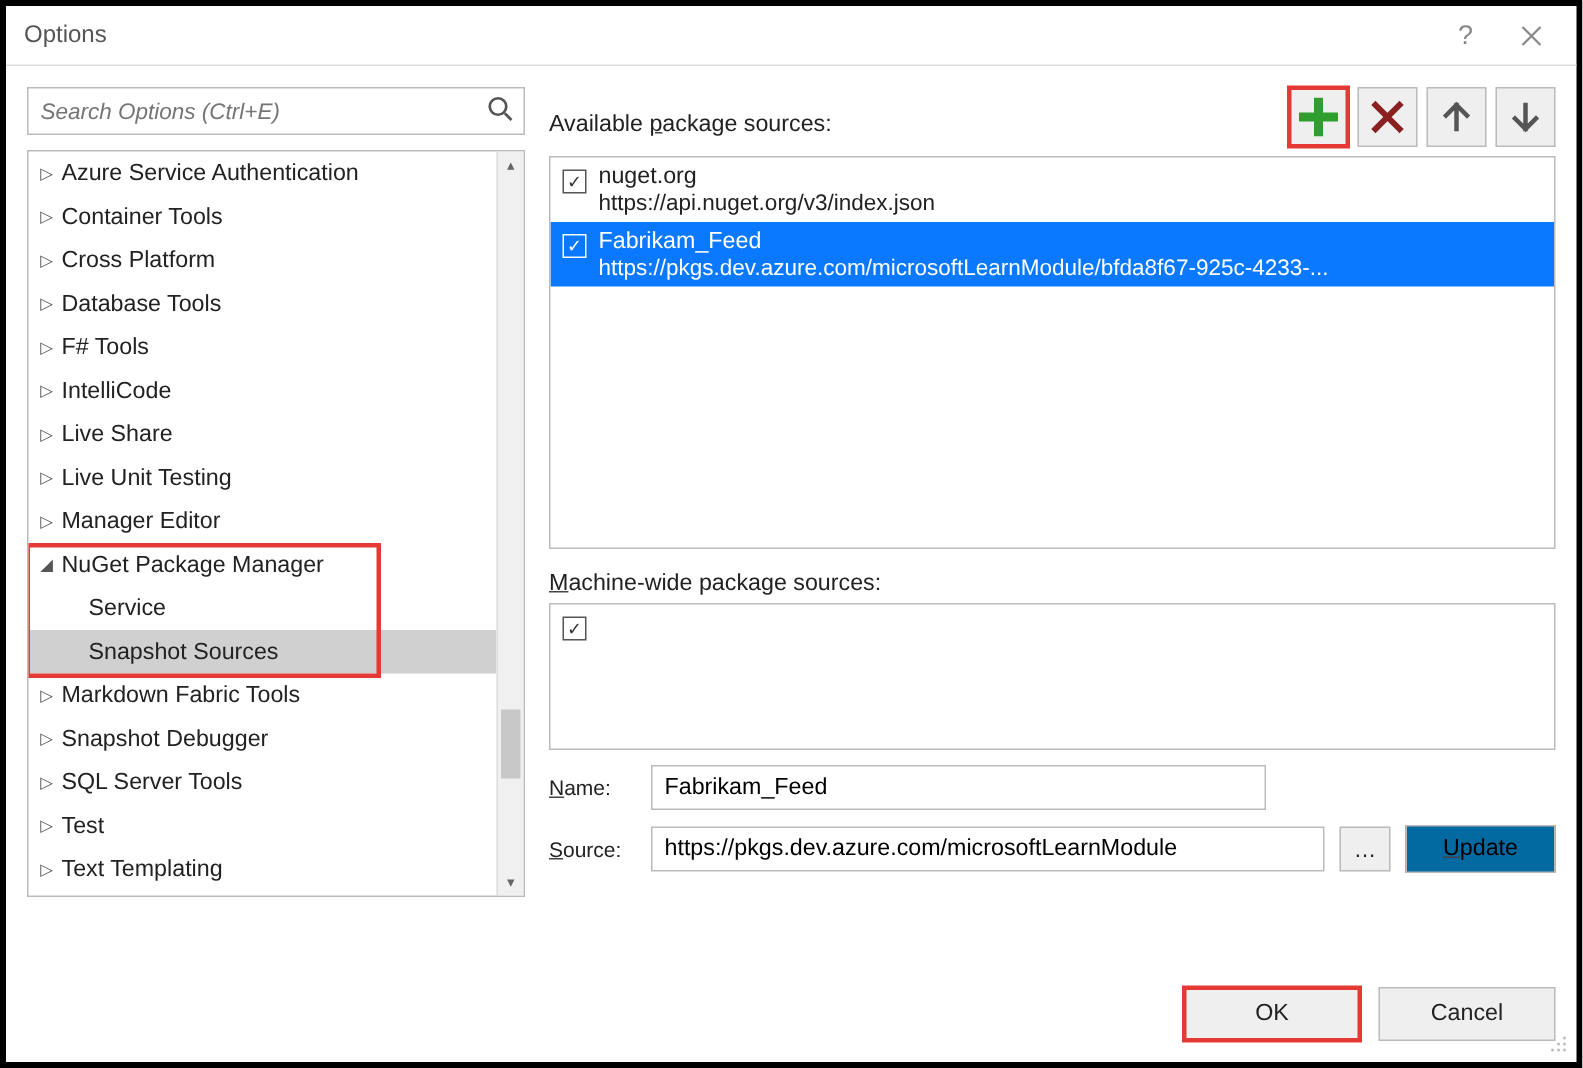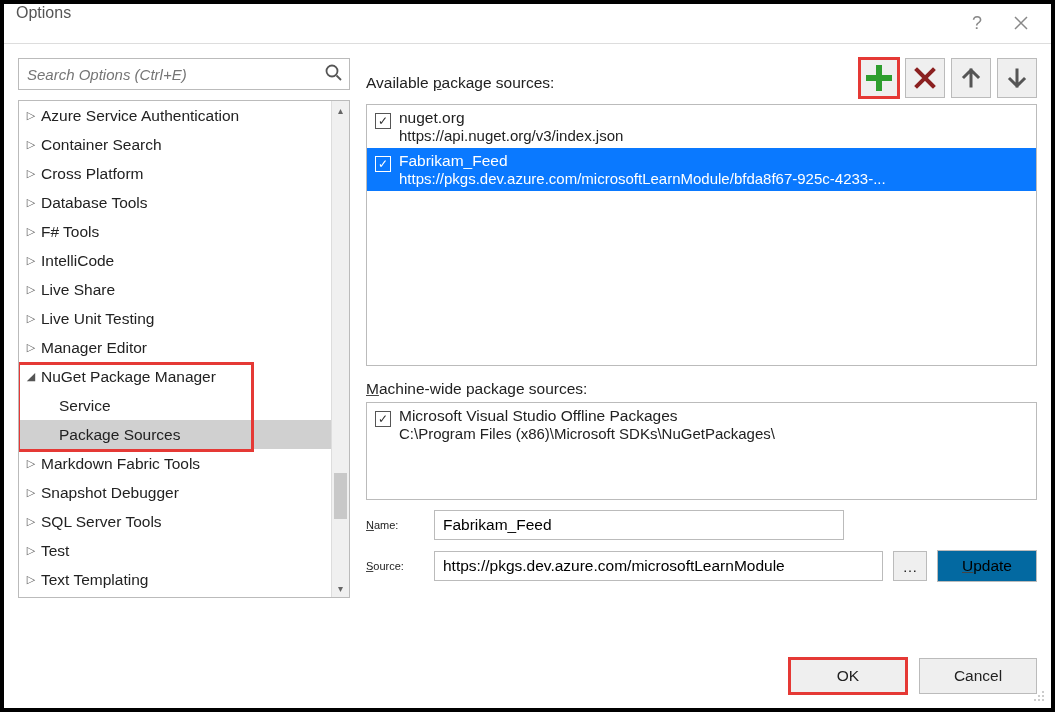--- a/index.html
+++ b/index.html
@@ -1,21 +1,21 @@
 <!DOCTYPE html>
 <html><head>
 <meta charset="utf-8">
 <style>
   * { box-sizing: border-box; }
   html, body { margin:0; padding:0; font-family: "Segoe UI", Tahoma, sans-serif; font-size:15px; color:#222; background:#fff; }
   .window {
     width:1055px; height:712px; border:4px solid #000; position:relative; background:#fff;
   }
   .titlebar {
-    height:40px; display:flex; padding:0 8px; border-bottom:1px solid #ddd;
+    height:40px; display:flex; align-items:center; padding:0 8px; border-bottom:1px solid #ddd;
   }
   .titlebar .title { font-size:16px; color:#555; flex:1; padding-left:4px; }
   .titlebar .tbtn {
     width:44px; height:38px; display:flex; align-items:center; justify-content:center; color:#888; font-size:18px;
   }
   .body {
     display:flex; height:calc(100% - 40px);
   }
   .left {
     width:352px; padding:14px 0 14px 14px; display:flex; flex-direction:column;
@@ -85,21 +85,21 @@
   .srcrow .url { font-size:15px; }
   .srcrow.sel { background:#0a79ff; color:#fff; }
   .srcrow.sel .url { color:#fff; }
 
   .mwlabel { font-size:15.5px; margin-top:14px; margin-bottom:4px; }
   .mwlist {
     border:1px solid #bbb; height:98px;
   }
 
   .formrow { display:flex; align-items:center; margin-top:10px; gap:10px; }
-  .formrow .flabel { width:58px; font-size:11px; }
+  .formrow .flabel { width:58px; font-size:14px; }
   .formrow input {
     height:30px; border:1px solid #bbb; padding:0 8px; font-size:15.5px;
   }
   .name-input { flex:0 0 410px; }
   .src-input { flex:1; }
   .browse-btn {
     width:34px; height:30px; border:1px solid #bbb; background:#efefef; display:flex; align-items:center; justify-content:center;
   }
   .update-btn {
     width:100px; height:32px; border:1px solid #bbb; background:#0369a1; font-size:15.5px;
@@ -149,21 +149,21 @@
       </div>
 
       <div class="tree-wrap">
         <div class="tree">
           <div class="tree-item">
               <span class="exp">▷</span>
               <span>Azure Service Authentication</span>
             </div>
           <div class="tree-item">
               <span class="exp">▷</span>
-              <span>Container Search</span>
+              <span>Container Tools</span>
             </div>
           <div class="tree-item">
               <span class="exp">▷</span>
               <span>Cross Platform</span>
             </div>
           <div class="tree-item">
               <span class="exp">▷</span>
               <span>Database Tools</span>
             </div>
           <div class="tree-item">
@@ -187,21 +187,21 @@
               <span>Manager Editor</span>
             </div>
           <div class="tree-item">
               <span class="exp">◢</span>
               <span>NuGet Package Manager</span>
             </div>
           <div class="tree-item child">
               <span>Service</span>
             </div>
           <div class="tree-item child selected">
-              <span>Package Sources</span>
+              <span>Snapshot Sources</span>
             </div>
           <div class="tree-item">
               <span class="exp">▷</span>
               <span>Markdown Fabric Tools</span>
             </div>
           <div class="tree-item">
               <span class="exp">▷</span>
               <span>Snapshot Debugger</span>
             </div>
           <div class="tree-item">
@@ -269,24 +269,20 @@
             <div class="name">Fabrikam_Feed</div>
             <div class="url">https://pkgs.dev.azure.com/microsoftLearnModule/bfda8f67-925c-4233-...</div>
           </div>
         </div>
       </div>
 
       <div class="mwlabel"><span class="u">M</span>achine-wide package sources:</div>
       <div class="mwlist">
         <div class="srcrow">
           <div class="cb">✓</div>
-          <div class="txt">
-            <div class="name">Microsoft Visual Studio Offline Packages</div>
-            <div class="url">C:\Program Files (x86)\Microsoft SDKs\NuGetPackages\</div>
-          </div>
         </div>
       </div>
 
       <div class="formrow">
         <div class="flabel"><span class="u">N</span>ame:</div>
         <input class="name-input" type="text" value="Fabrikam_Feed" style="">
       </div>
       <div class="formrow">
         <div class="flabel"><span class="u">S</span>ource:</div>
         <input class="src-input" type="text" value="https://pkgs.dev.azure.com/microsoftLearnModule" style="">

